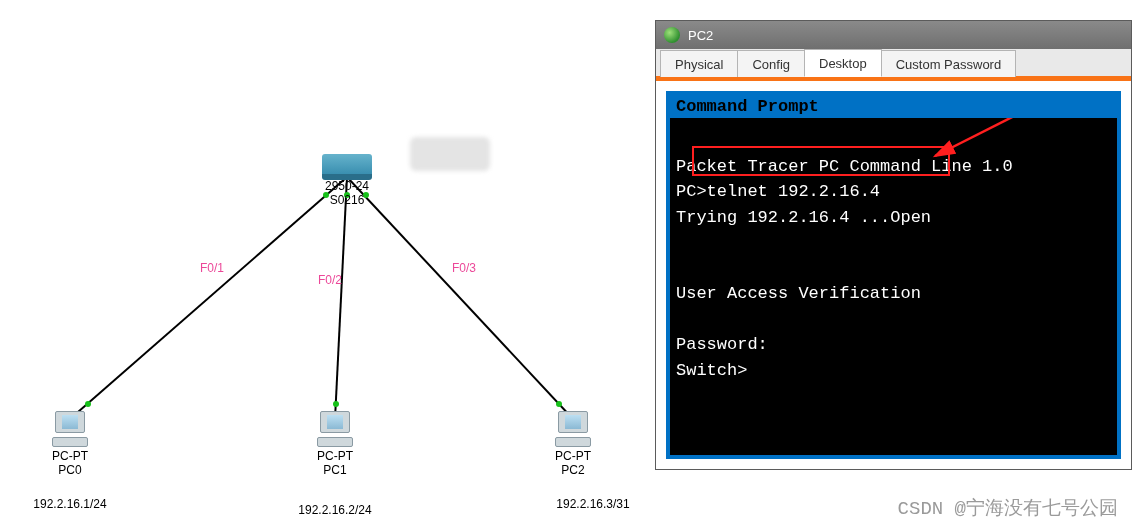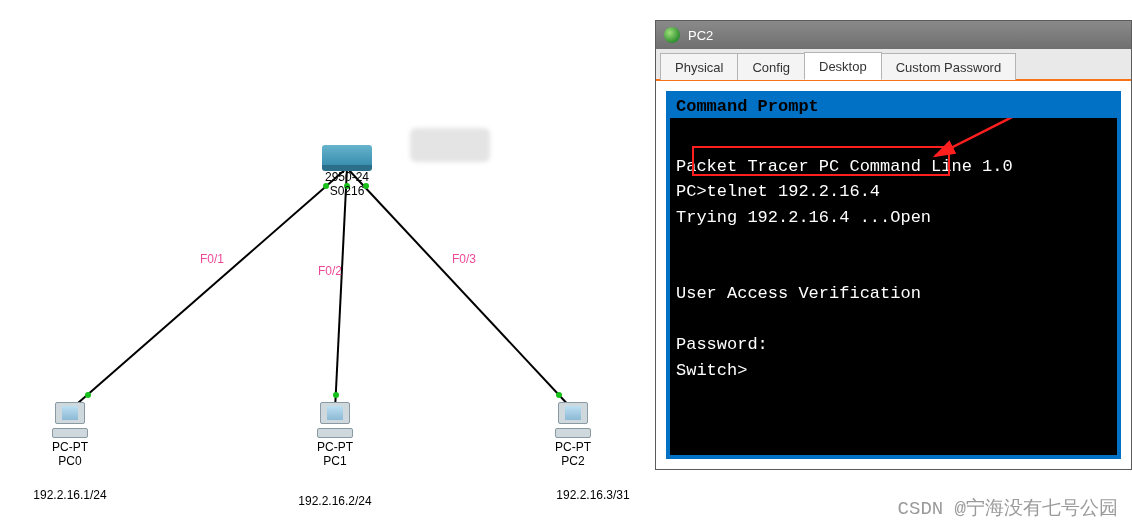--- a/index.html
+++ b/index.html
@@ -9,21 +9,21 @@
     height: 531px;
     background: #ffffff;
     font-family: Arial, sans-serif;
     position: relative;
     overflow: hidden;
   }
 
   
   .canvas {
     position: absolute;
-    left: 0; top: 0;
+    left: 0; top: 9px;
     width: 655px;
     height: 405px;
   }
   .device-label, .ip-label {
     position: absolute;
     font-size: 12px;
     color: #000;
     text-align: center;
     white-space: nowrap;
     transform: translateX(-50%);
@@ -115,21 +115,21 @@
   .titlebar .title{
     color:#fff;font-size:13px;
   }
 
   .tabs{
     display:flex;
     align-items:flex-end;
     height:32px;
     background:#e9e9e9;
     padding:0 4px;
-    border-bottom:2px solid #f97316;
+    border-bottom:5px solid #f97316;
     gap:0;
   }
   .tab{
     padding:6px 14px 5px;
     font-size:13px;
     color:#333;
     border:1px solid #b4b4b4;
     border-bottom:none;
     background:#f4f4f4;
     margin-right:-1px;

